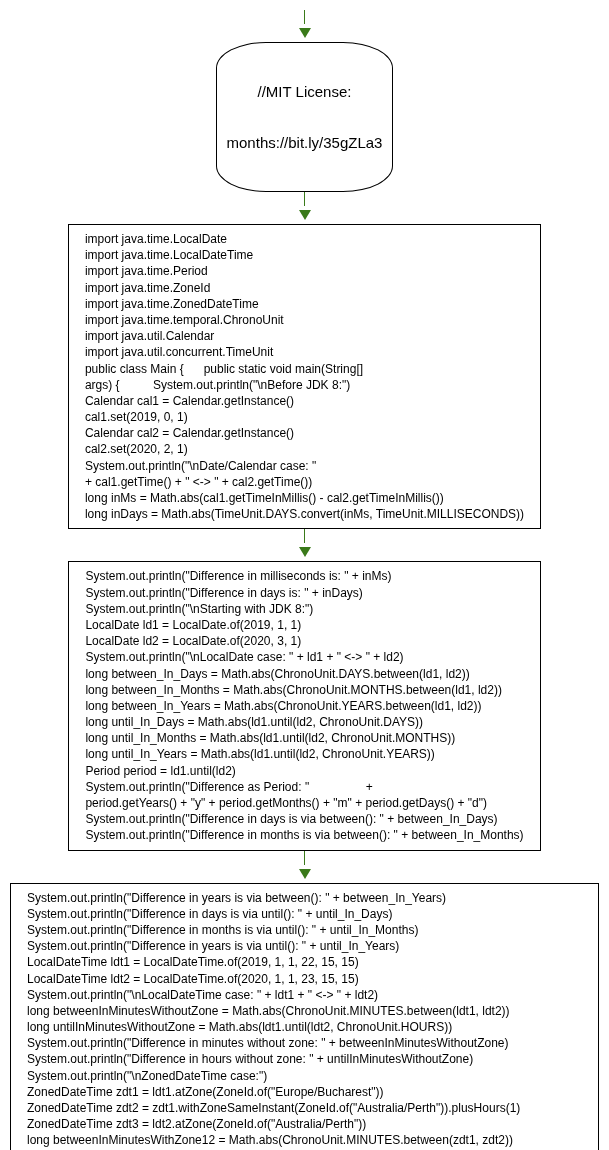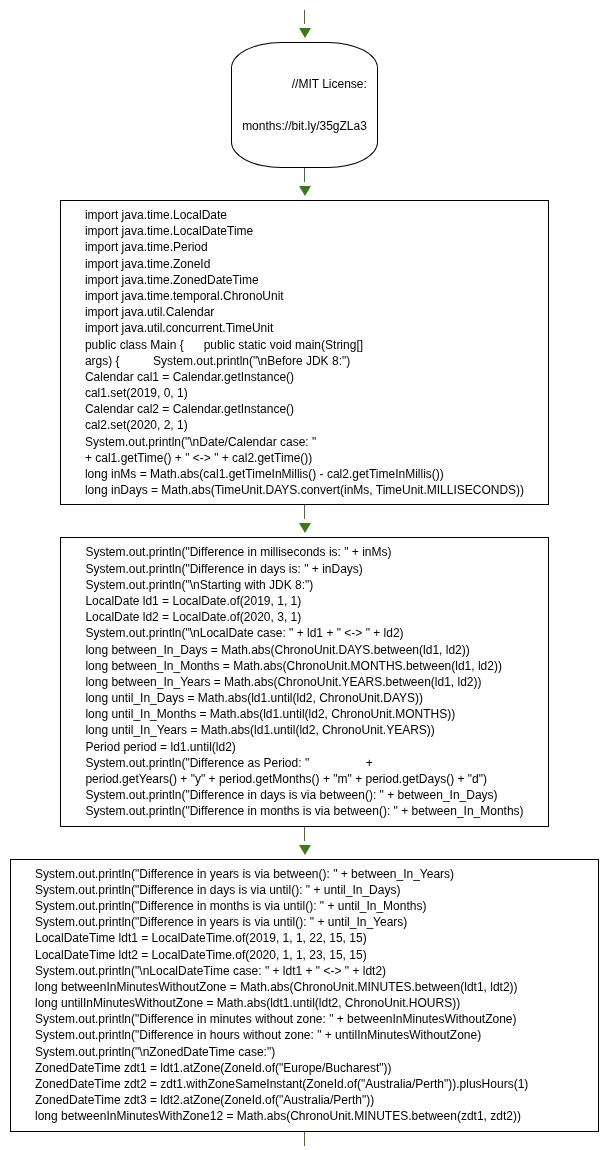--- a/index.html
+++ b/index.html
@@ -28,32 +28,32 @@
   }
   .line {
     width: 1px;
     height: 14px;
     background: #3a7a1a;
   }
   .ellipse {
     border: 1px solid #000;
     border-radius: 50% / 50%;
     padding: 6px 14px;
-    text-align: right;
+    text-align: center;
     white-space: pre;
-    font-size: 12px;
+    font-size: 15px;
   }
   .start {
     border-radius: 50px / 26px;
     padding: 6px 10px;
     min-width: 120px;
   }
   .box {
     border: 1px solid #000;
-    padding: 6px 24px;
+    padding: 6px 16px;
     white-space: pre-wrap;
     font-size: 12px;
     line-height: 1.35;
     width: 100%;
     box-sizing: border-box;
   }
   .box.narrow {
     width: auto;
     max-width: 510px;
   }

